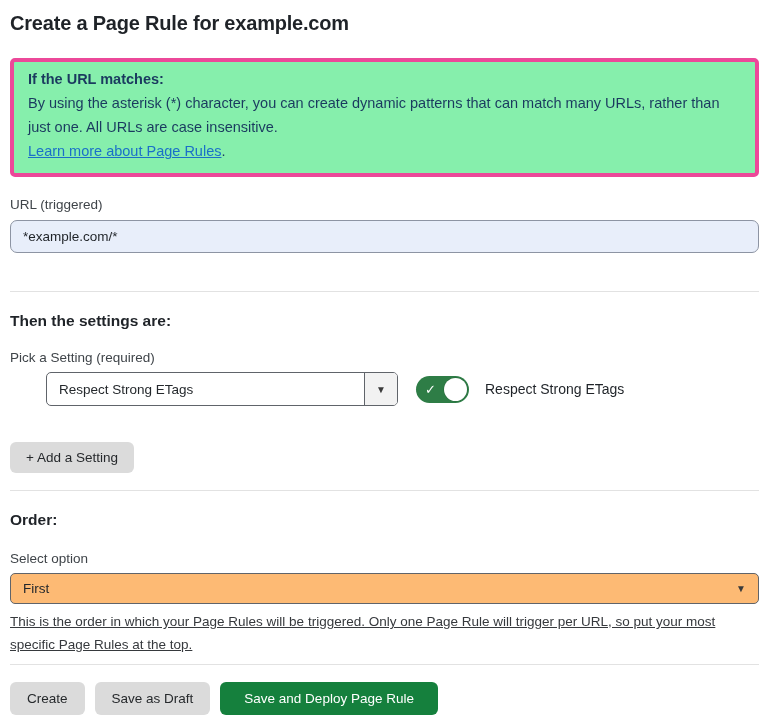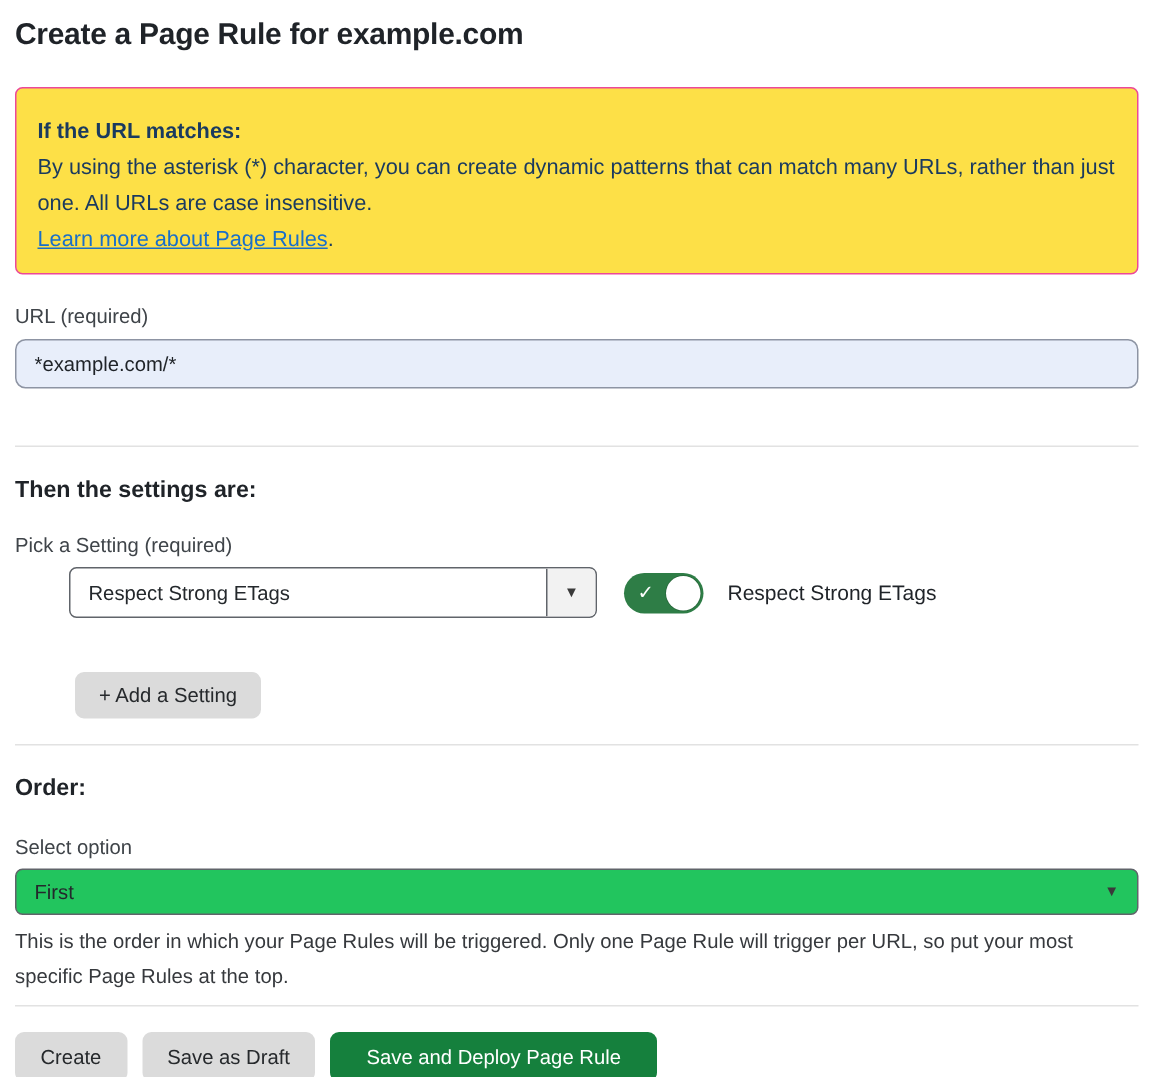--- a/index.html
+++ b/index.html
@@ -17,24 +17,24 @@
   .page-title {
     margin: 12px 0 0 0;
     font-size: 20px;
     font-weight: 700;
     letter-spacing: -0.2px;
     color: #1f2328;
   }
 
   .info-box {
     margin-top: 23px;
-    background: #fde047;
-    border: 1px solid #ec4899;
+    background: #86efac;
+    border: 4px solid #ec4899;
     border-radius: 5px;
-    padding: 17px 14px 10px 14px;
+    padding: 5px 14px 10px 14px;
     font-size: 14.5px;
     line-height: 24px;
     color: #1a3a5f;
   }
   .info-heading { font-weight: 700; }
   .info-link {
     color: #1a6fc9;
     text-decoration: underline;
     cursor: pointer;
   }
@@ -168,48 +168,48 @@
   }
   .btn-primary {
     background: #15803d;
     color: #ffffff;
     padding: 0 24px;
   }
   .add-setting-btn {
     margin-top: 36px;
     height: 31px;
     padding: 0 16px;
-    margin-left: 40px;
   }
 
   .order-select {
     margin-top: 7px;
     width: 100%;
     height: 31px;
-    background: #22c55e;
+    background: #fdba74;
     border: 1.5px solid #60646a;
     border-radius: 5px;
     display: flex;
     align-items: center;
     justify-content: space-between;
     padding: 0 12px;
     font-size: 13.5px;
     color: #24282c;
     cursor: pointer;
   }
   .order-select .select-arrow {
     font-size: 10px;
     color: #3a3a3a;
   }
 
   .help-text {
     margin: 6px 0 0 0;
     font-size: 13.5px;
     line-height: 23px;
     color: #36393d;
+    text-decoration: underline;
   }
 
   .footer {
     margin-top: 17px;
     display: flex;
     align-items: center;
     gap: 10px;
   }
 </style>
 </head>
@@ -220,21 +220,21 @@
   <h1 class="page-title">Create a Page Rule for example.com</h1>
 
   <div class="info-box">
     <div class="info-heading">If the URL matches:</div>
     <div class="info-body">By using the asterisk (*) character, you can create dynamic patterns that can match many URLs, rather than just one. All URLs are case insensitive.</div>
     <div>
       <a class="info-link">Learn more about Page Rules</a><span>.</span>
     </div>
   </div>
 
-  <label class="field-label">URL (required)</label>
+  <label class="field-label">URL (triggered)</label>
   <input class="url-input" type="text" value="*example.com/*" style="">
 
   <hr class="divider divider-1">
 
   <h2 class="section-heading">Then the settings are:</h2>
 
   <label class="field-label">Pick a Setting (required)</label>
 
   <div class="setting-row">
     <div class="setting-select">

